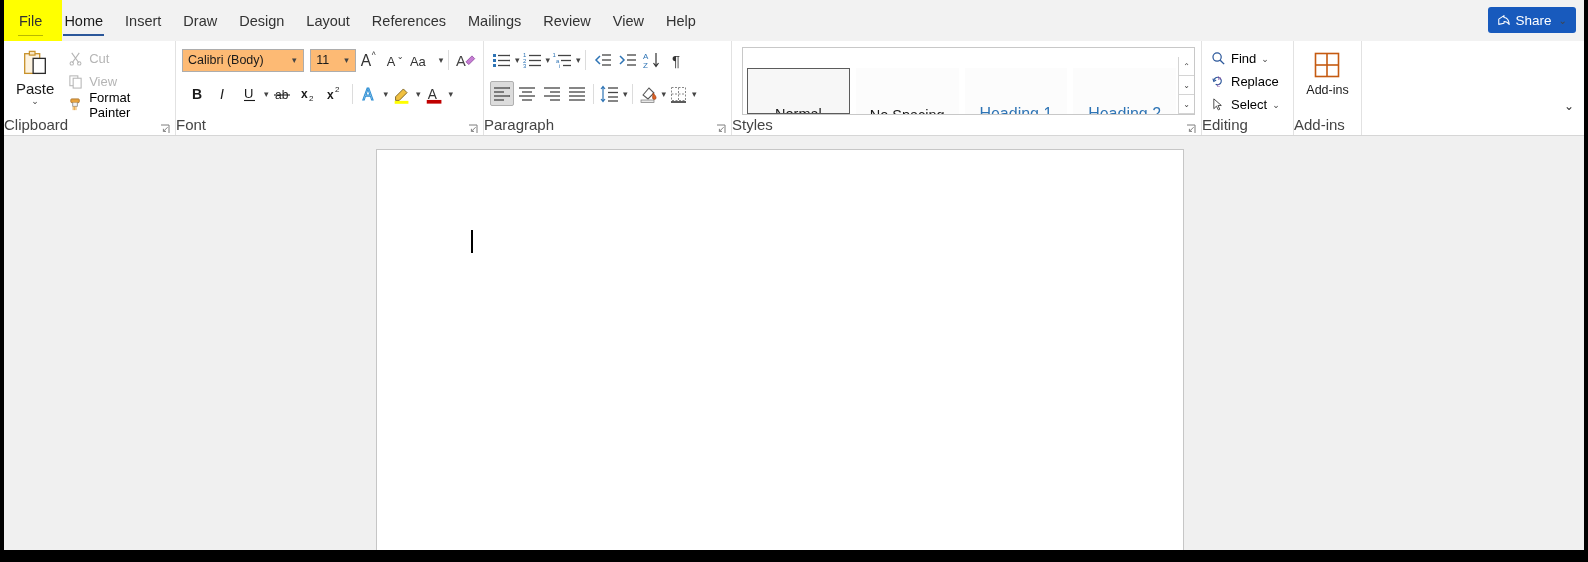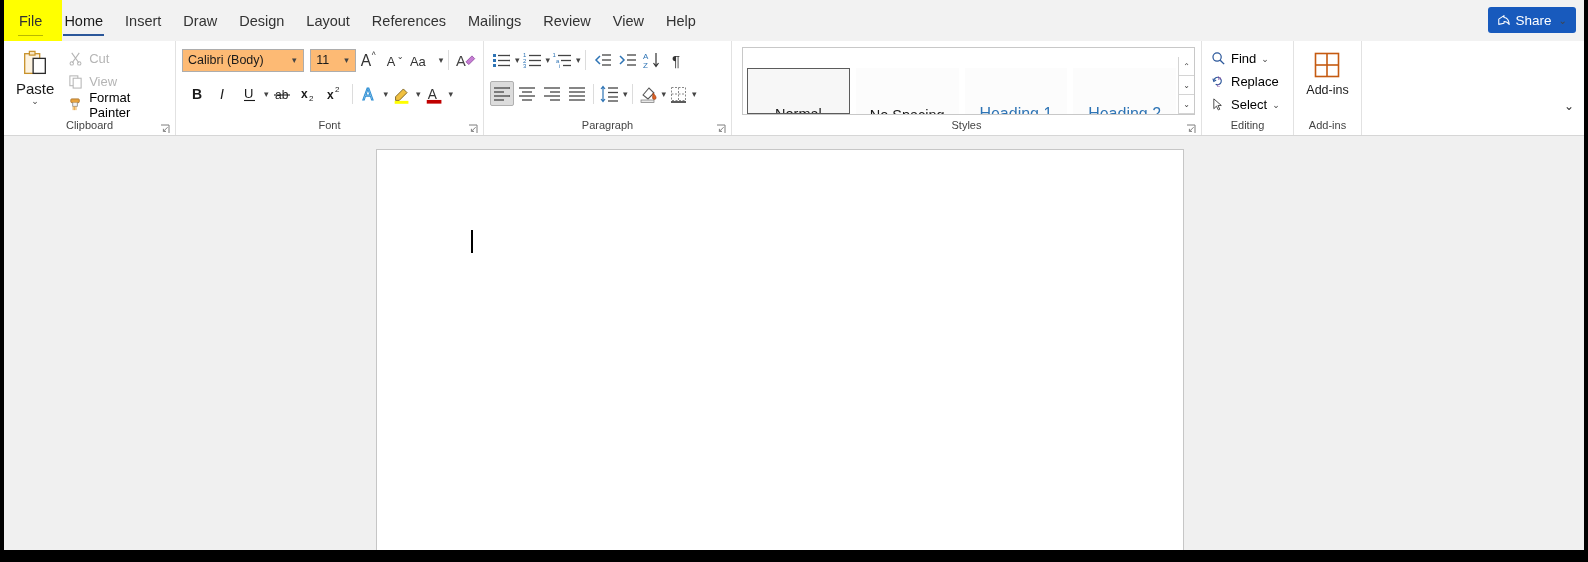--- a/index.html
+++ b/index.html
@@ -52,22 +52,22 @@
     position: relative; height: 95px; background: #ffffff;
     display: flex; align-items: stretch; border-bottom: 1px solid #d6d6d6;
   }
   .rgroup {
     position: relative; display: flex; flex-direction: column;
     border-right: 1px solid #e2e2e2; padding: 5px 0 0 0;
   }
   .rgroup:last-child { border-right: none; }
   .rgroup .gbody { flex: 1; display: flex; }
   .glabel {
-    height: 18px; line-height: 16px; text-align: center;
-    font-size: 11px; color: #444444; position: relative;
+    height: 18px; line-height: 16px; text-align: left;
+    font-size: 15px; color: #444444; position: relative;
   }
   .launcher {
     position: absolute; right: 5px; bottom: 1px;
     width: 10px; height: 10px; opacity: .75;
   }
   .launcher svg { display: block; }
   .disabled { color: #b5b5b5; }
   .chev { font-size: 9px; color: #444; }
 
   

